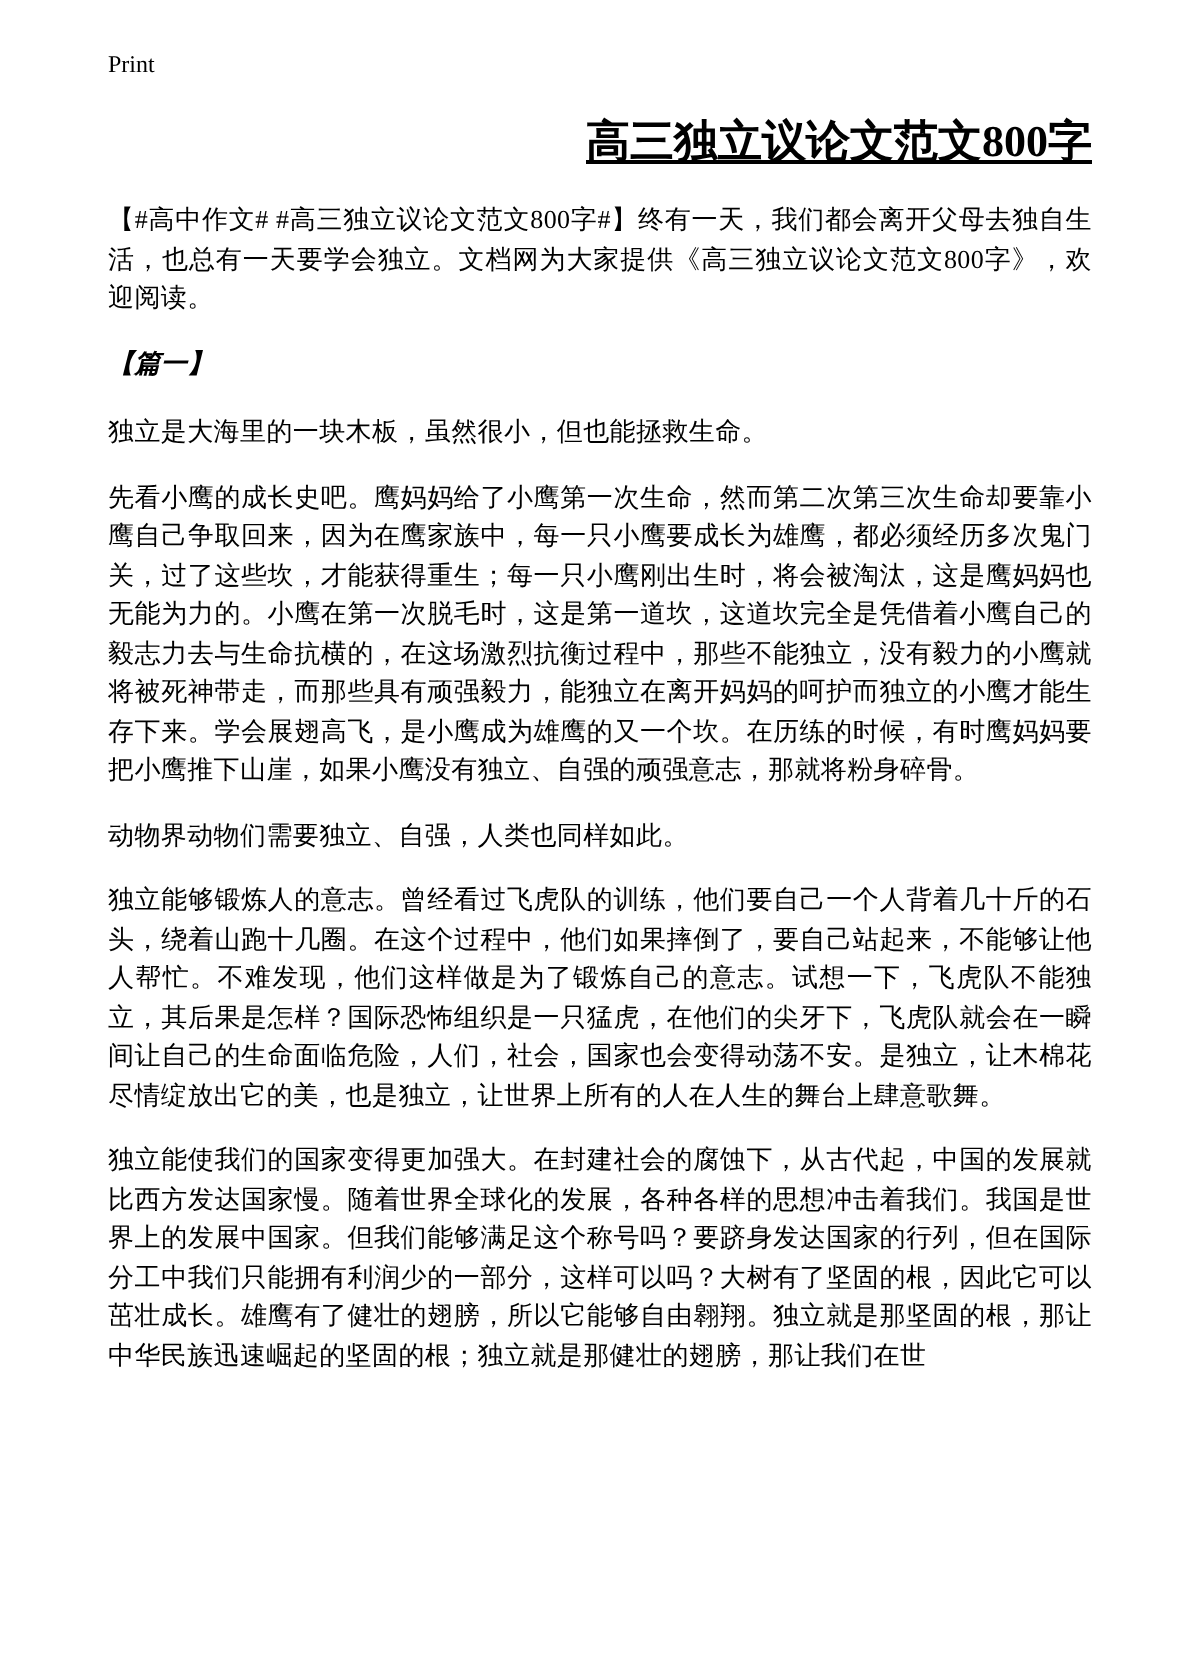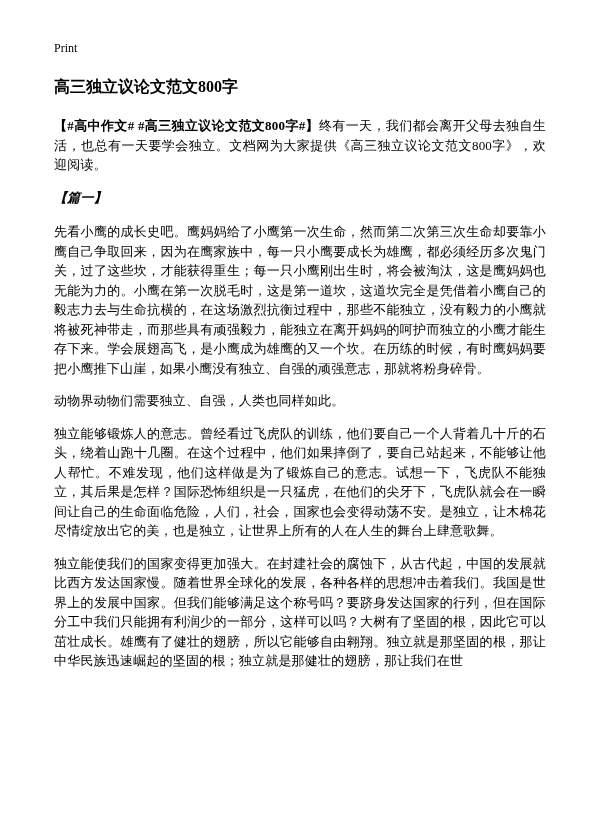--- a/index.html
+++ b/index.html
@@ -8,44 +8,45 @@
     background: #ffffff;
   }
   .page {
     position: relative;
     width: 600px;
     height: 828px;
     box-sizing: border-box;
     background: #ffffff;
     color: #000000;
     font-family: "Liberation Serif", "DejaVu Serif", serif;
-    padding: 40px 54px 0 54px;
+    padding: 24px 54px 0 54px;
     overflow: hidden;
   }
   .print-label {
     font-size: 12px;
     line-height: 16px;
     margin-bottom: 20px;
   }
   .doc-title {
-    font-size: 16px;
+    font-size: 22px;
     font-weight: bold;
-    text-align: left;
+    text-align: right;
     margin: 0 0 18px 0;
     line-height: 22px;
+    text-decoration: underline;
   }
   .para {
     font-size: 13px;
     line-height: 19.5px;
     margin: 0 0 13px 0;
     text-align: justify;
     letter-spacing: 0.2px;
   }
   .bold {
-    font-weight: bold;
+    font-weight: normal;
   }
   .section-heading {
     font-weight: bold;
     margin-top: 4px;
     margin-bottom: 15px;
     font-style: italic;
   }
 </style>
 </head>
 <body>
@@ -53,18 +54,19 @@
 <div class="page">
 
   <div class="print-label">Print</div>
 
   <h1 class="doc-title">高三独立议论文范文800字</h1>
 
   <p class="para"><span class="bold">【#高中作文# #高三独立议论文范文800字#】</span><span>终有一天，我们都会离开父母去独自生活，也总有一天要学会独立。文档网为大家提供《高三独立议论文范文800字》，欢迎阅读。</span></p>
 
   <p class="para section-heading">【篇一】</p>
 
+  <p class="para">独立是大海里的一块木板，虽然很小，但也能拯救生命。</p>
   <p class="para">先看小鹰的成长史吧。鹰妈妈给了小鹰第一次生命，然而第二次第三次生命却要靠小鹰自己争取回来，因为在鹰家族中，每一只小鹰要成长为雄鹰，都必须经历多次鬼门关，过了这些坎，才能获得重生；每一只小鹰刚出生时，将会被淘汰，这是鹰妈妈也无能为力的。小鹰在第一次脱毛时，这是第一道坎，这道坎完全是凭借着小鹰自己的毅志力去与生命抗横的，在这场激烈抗衡过程中，那些不能独立，没有毅力的小鹰就将被死神带走，而那些具有顽强毅力，能独立在离开妈妈的呵护而独立的小鹰才能生存下来。学会展翅高飞，是小鹰成为雄鹰的又一个坎。在历练的时候，有时鹰妈妈要把小鹰推下山崖，如果小鹰没有独立、自强的顽强意志，那就将粉身碎骨。</p>
   <p class="para">动物界动物们需要独立、自强，人类也同样如此。</p>
   <p class="para">独立能够锻炼人的意志。曾经看过飞虎队的训练，他们要自己一个人背着几十斤的石头，绕着山跑十几圈。在这个过程中，他们如果摔倒了，要自己站起来，不能够让他人帮忙。不难发现，他们这样做是为了锻炼自己的意志。试想一下，飞虎队不能独立，其后果是怎样？国际恐怖组织是一只猛虎，在他们的尖牙下，飞虎队就会在一瞬间让自己的生命面临危险，人们，社会，国家也会变得动荡不安。是独立，让木棉花尽情绽放出它的美，也是独立，让世界上所有的人在人生的舞台上肆意歌舞。</p>
   <p class="para">独立能使我们的国家变得更加强大。在封建社会的腐蚀下，从古代起，中国的发展就比西方发达国家慢。随着世界全球化的发展，各种各样的思想冲击着我们。我国是世界上的发展中国家。但我们能够满足这个称号吗？要跻身发达国家的行列，但在国际分工中我们只能拥有利润少的一部分，这样可以吗？大树有了坚固的根，因此它可以茁壮成长。雄鹰有了健壮的翅膀，所以它能够自由翱翔。独立就是那坚固的根，那让中华民族迅速崛起的坚固的根；独立就是那健壮的翅膀，那让我们在世</p>
 
 </div>
 
 </body></html>

